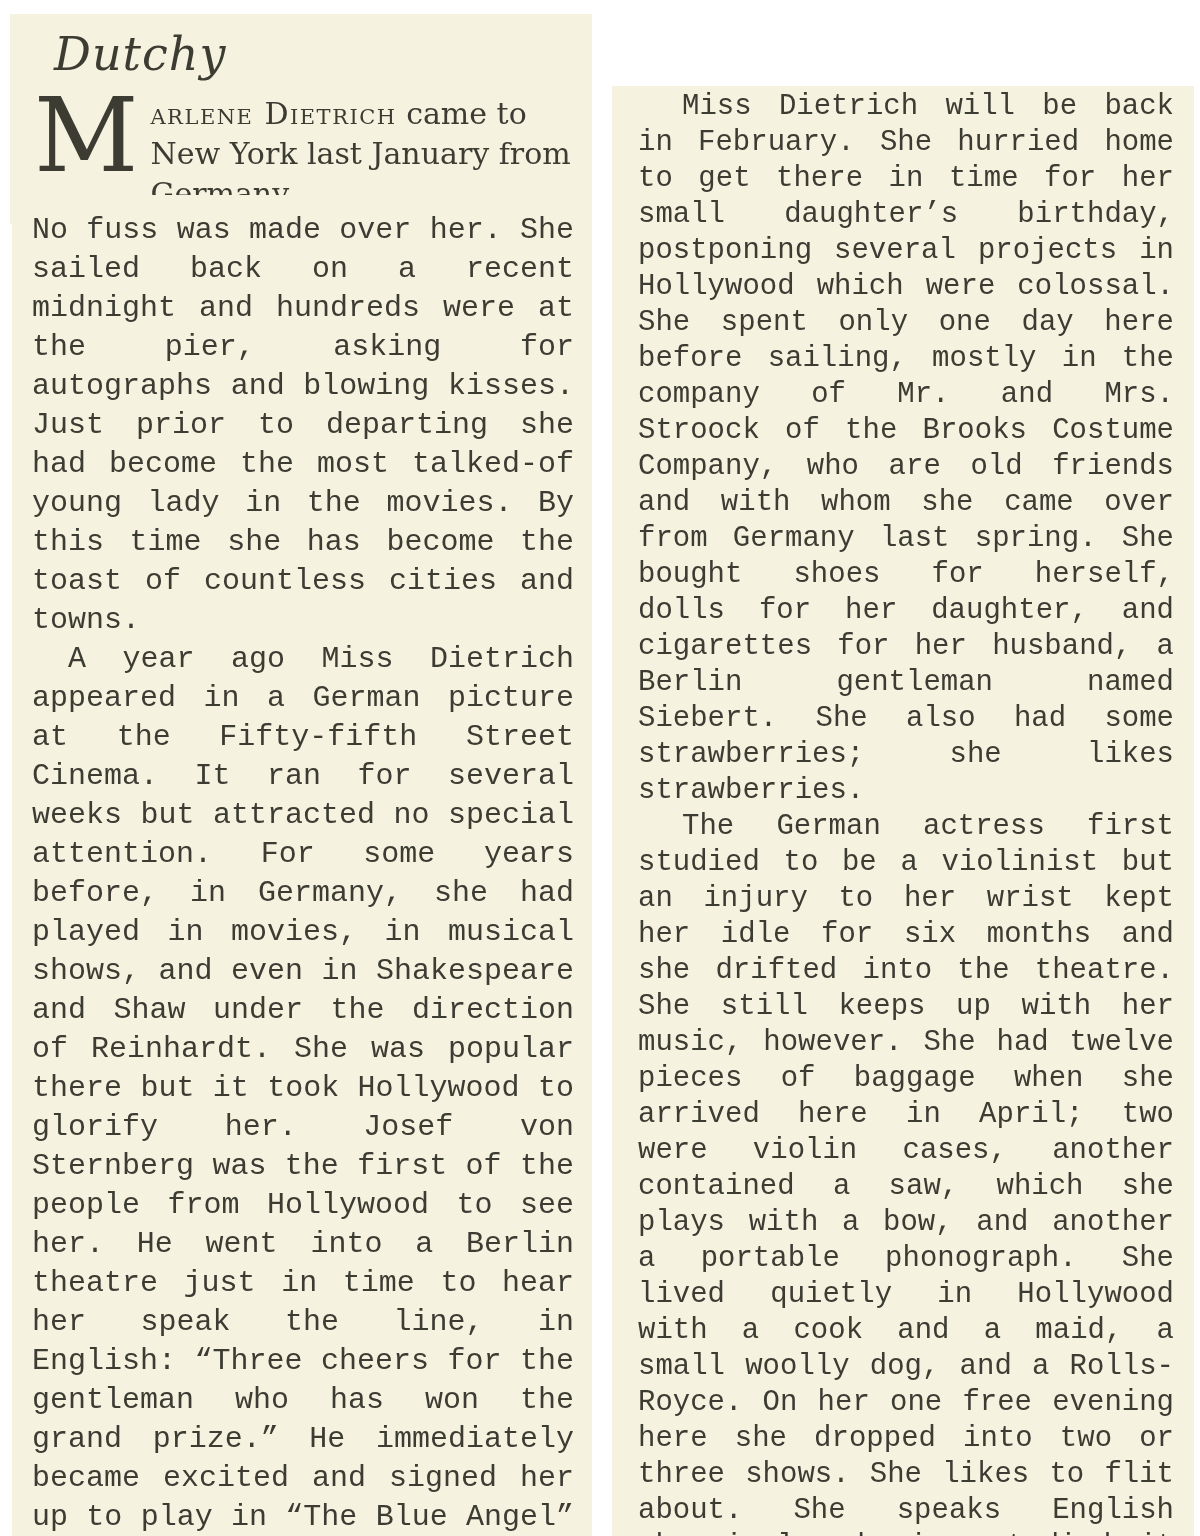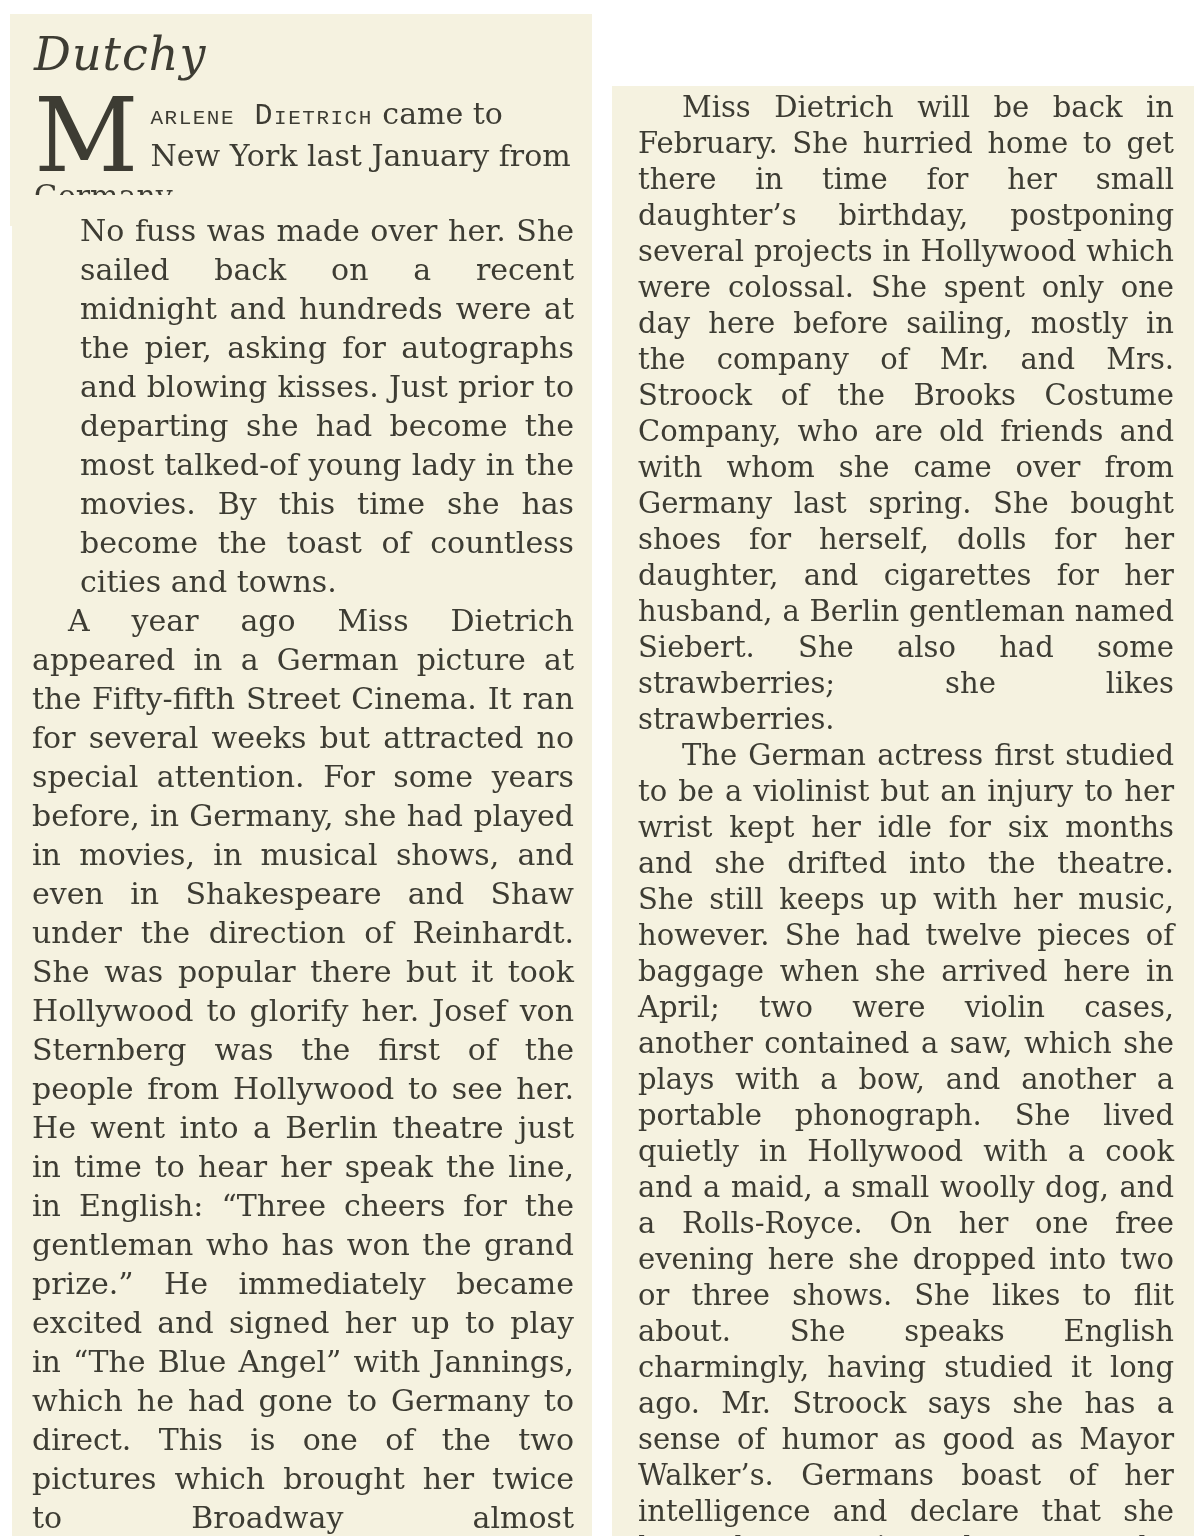--- a/index.html
+++ b/index.html
@@ -30,59 +30,60 @@
     width: 582px;
     min-height: 164px;
     padding: 14px 16px 10px 24px;
   }
   #article-title {
     font-style: italic;
     font-weight: normal;
     font-size: 46px;
     line-height: 52px;
     letter-spacing: 1px;
+    margin-left: 20px;
   }
   #lede {
     margin-top: 14px;
     font-size: 30px;
     line-height: 40px;
     text-align: left;
   }
   .dropcap {
     float: left;
     font-size: 102px;
     line-height: 80px;
     padding-right: 12px;
     padding-top: 2px;
   }
   .smallcaps {
     font-variant: small-caps;
     letter-spacing: 1.5px;
-    font-family: Liberation Mono, monospace;
   }
   .body-col {
     text-align: justify;
     hyphens: auto;
   }
   .body-col p {
     text-indent: 40px;
     text-align: justify;
+    font-family: Liberation Mono, monospace;
   }
   .body-col p.no-indent { text-indent: 0; }
   #left-column-block {
     left: 12px;
     top: 195px;
     width: 580px;
     min-height: 1325px;
     padding: 16px 18px 16px 20px;
     font-size: 30px;
     line-height: 39px;
   }
   #left-column-block p { text-indent: 36px; }
-  #left-column-block p.no-indent { text-indent: 0; margin-left: 48px; }
+  #left-column-block p.no-indent { text-indent: 0; }
   #right-column-block {
     left: 612px;
     top: 86px;
     width: 582px;
     min-height: 1382px;
     padding: 3px 20px 14px 26px;
     font-size: 29px;
     line-height: 36px;
   }
   #right-column-block p { text-indent: 44px; }

